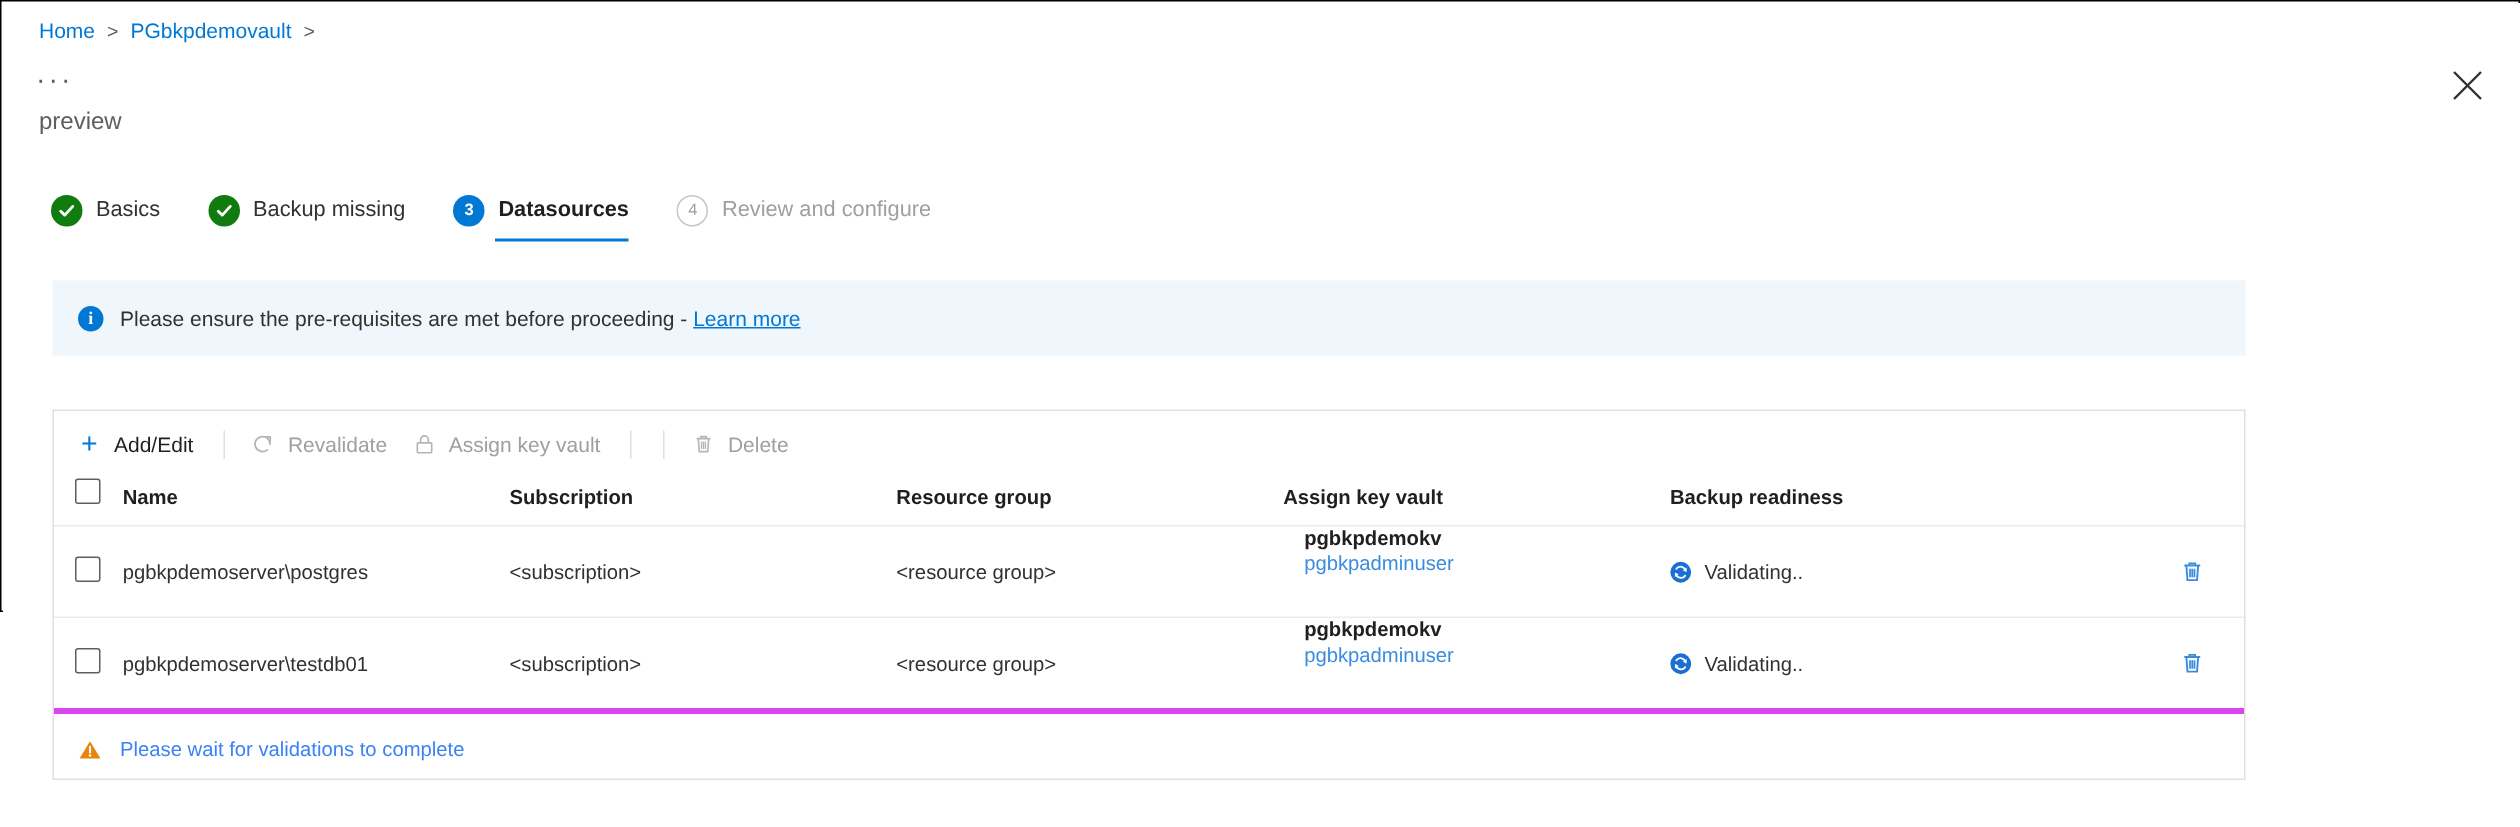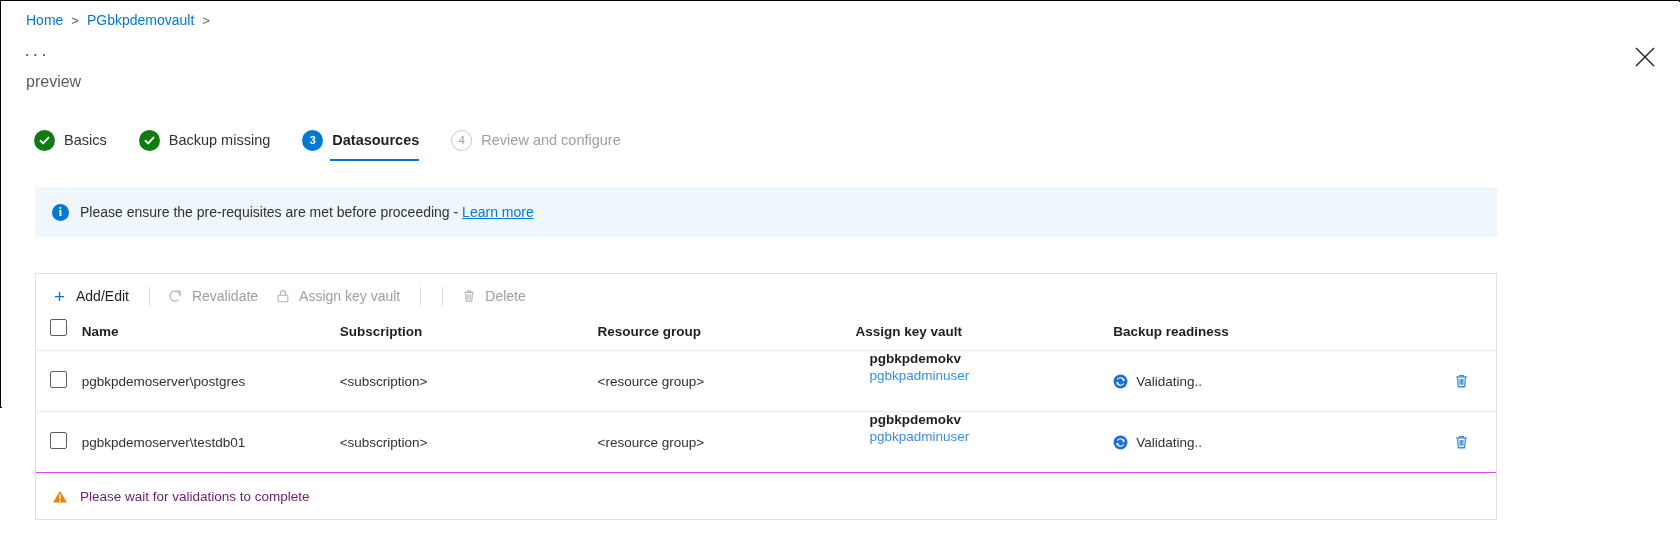--- a/index.html
+++ b/index.html
@@ -321,23 +321,23 @@
     cursor: pointer;
   }
 
   
   .footer-warn {
     display: flex;
     align-items: center;
     gap: 12px;
     height: 47px;
     padding-left: 16px;
-    border-top: 1px solid #d946ef;
+    border-top: 4px solid #d946ef;
     font-size: 13.5px;
-    color: #701a75;
+    color: #3b82f6;
   }
   .warn-ico { width: 16px; height: 16px; flex: 0 0 auto; }
 </style>
 </head>
 <body>
 
 <div class="page">
 <div class="inner">
 
   <div class="breadcrumb">

